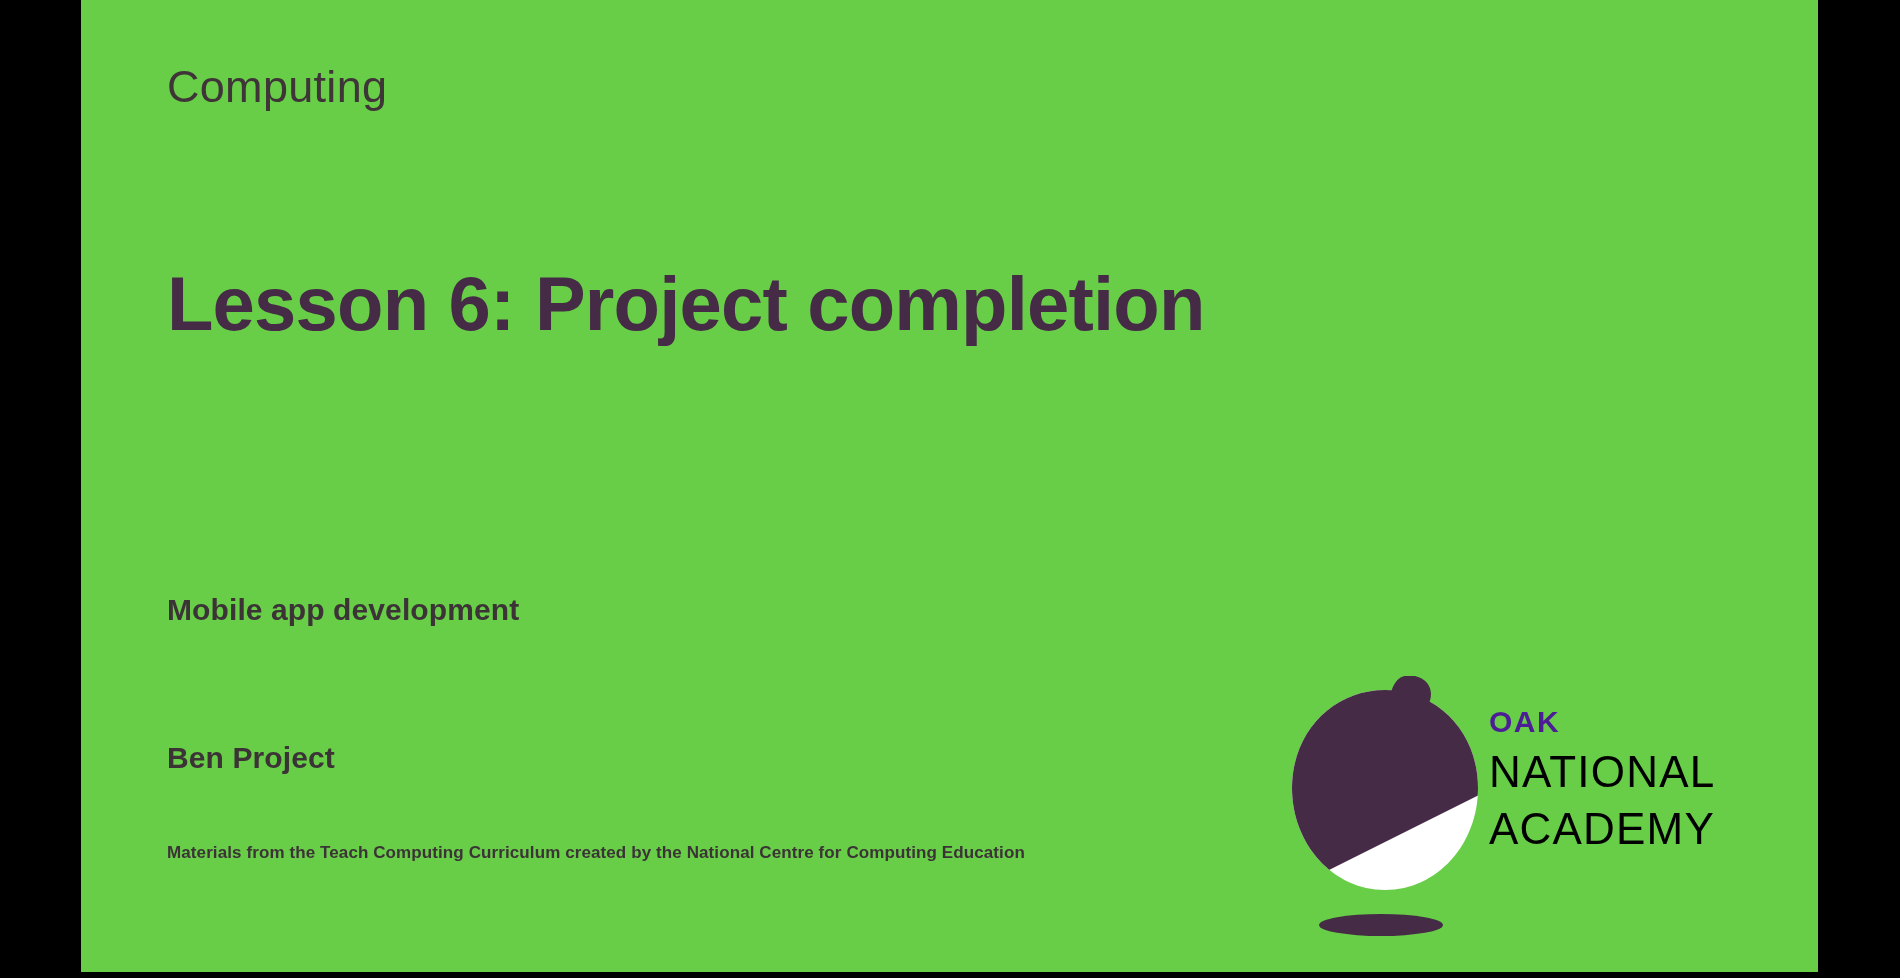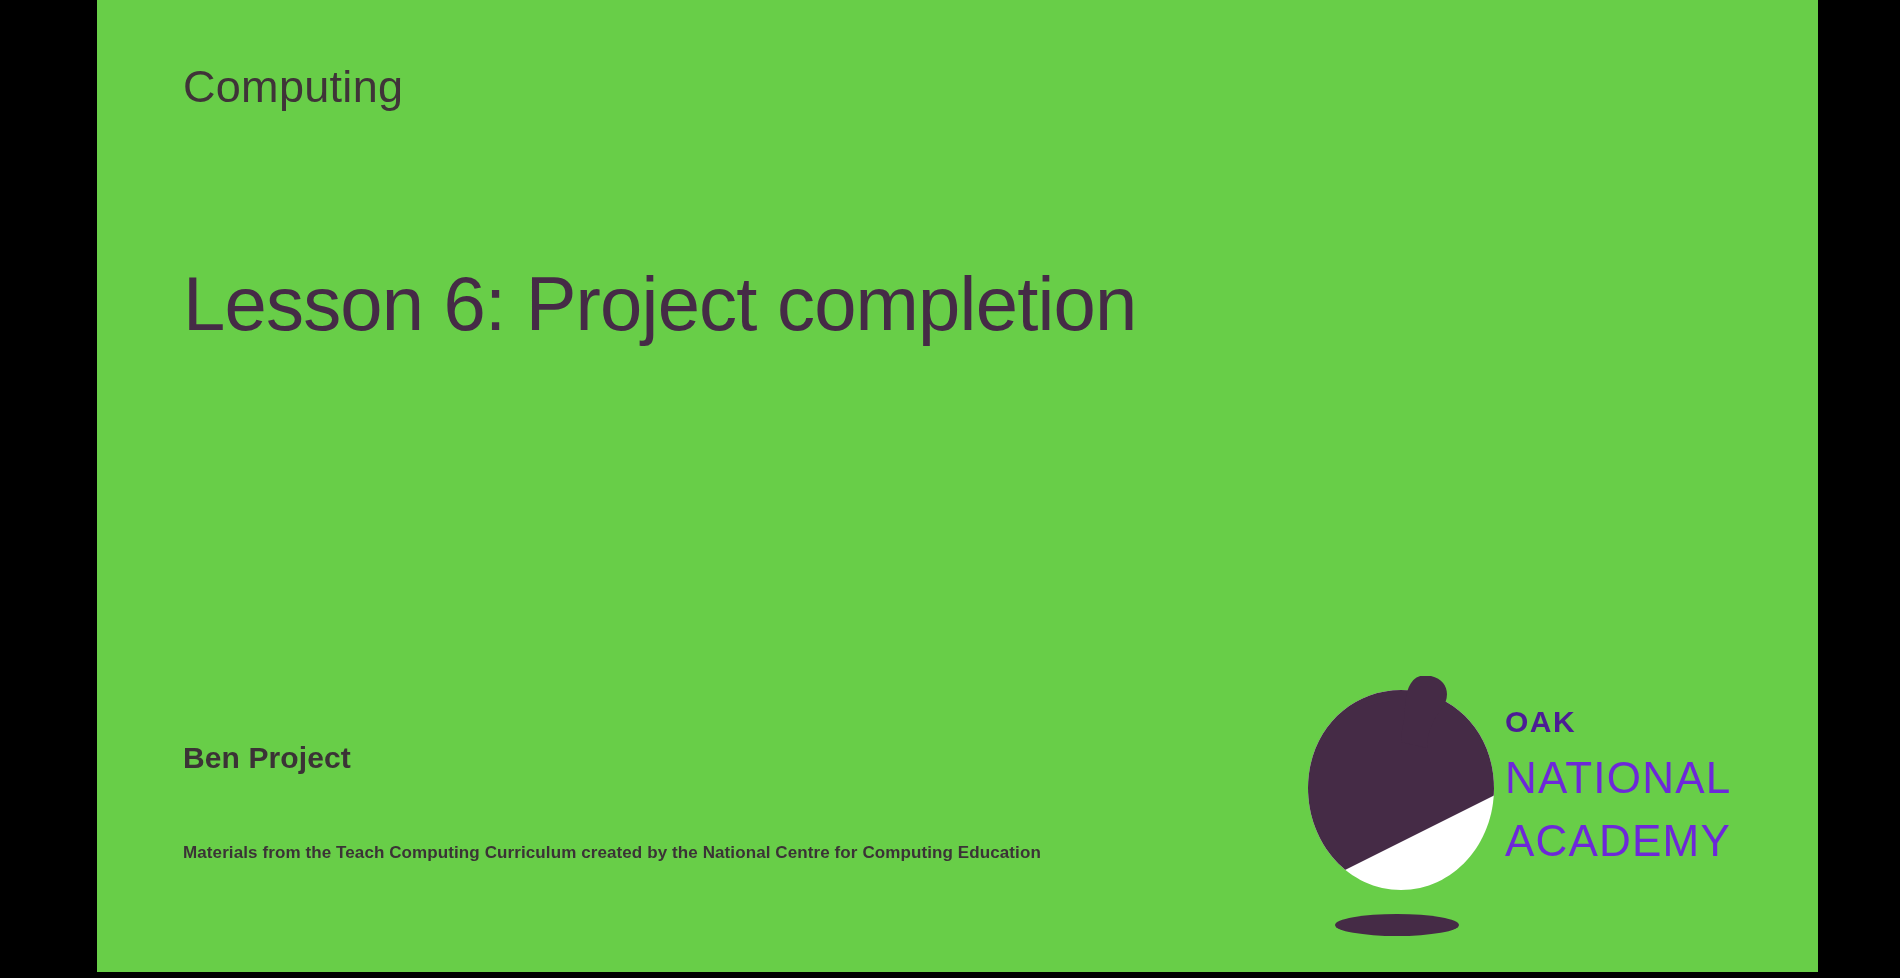--- a/index.html
+++ b/index.html
@@ -16,21 +16,21 @@
   #slide-stage {
     position: relative;
     width: 1900px;
     height: 978px;
     background: #000000;
   }
 
   
   #slide {
     position: absolute;
-    left: 97px;
+    left: 81px;
     top: 0px;
     width: 1737px;
     height: 972px;
     background: #68CE48;
     overflow: hidden;
   }
 
   
   .letterbox {
     position: absolute;
@@ -51,21 +51,21 @@
     color: #3F3438;
     line-height: 1.1;
     white-space: nowrap;
   }
 
   #slide-title {
     position: absolute;
     left: 86px;
     top: 263px;
     font-size: 76px;
-    font-weight: 400;
+    font-weight: 700;
     letter-spacing: -0.8px;
     color: #452B46;
     line-height: 1.08;
     white-space: nowrap;
   }
 
   #unit-name {
     position: absolute;
     left: 86px;
     top: 592px;
@@ -130,36 +130,37 @@
     font-weight: 700;
     letter-spacing: 1.5px;
     color: #4c1d95;
     line-height: 1.0;
   }
   #wordmark-national,
   #wordmark-academy {
     font-size: 44px;
     font-weight: 300;
     letter-spacing: 1.2px;
-    color: #6d28d9;
+    color: #000000;
     line-height: 1.0;
-    margin-top: 19px;
+    margin-top: 13px;
   }
 </style>
 </head>
 <body>
 
 <div id="slide-stage">
 
   <div id="slide">
 
     <div id="eyebrow">Computing</div>
 
     <h1 id="slide-title">Lesson 6: Project completion</h1>
 
+    <div id="unit-name">Mobile app development</div>
 
     <div id="author-name">Ben Project</div>
 
     <div id="attribution">Materials from the Teach Computing Curriculum created by the National Centre for Computing Education</div>
 
     <div id="logo-lockup">
 
       <svg id="acorn-mark" viewBox="0 0 200 268" xmlns="http://www.w3.org/2000/svg">
         <defs>
           <clipPath id="acornClip">

